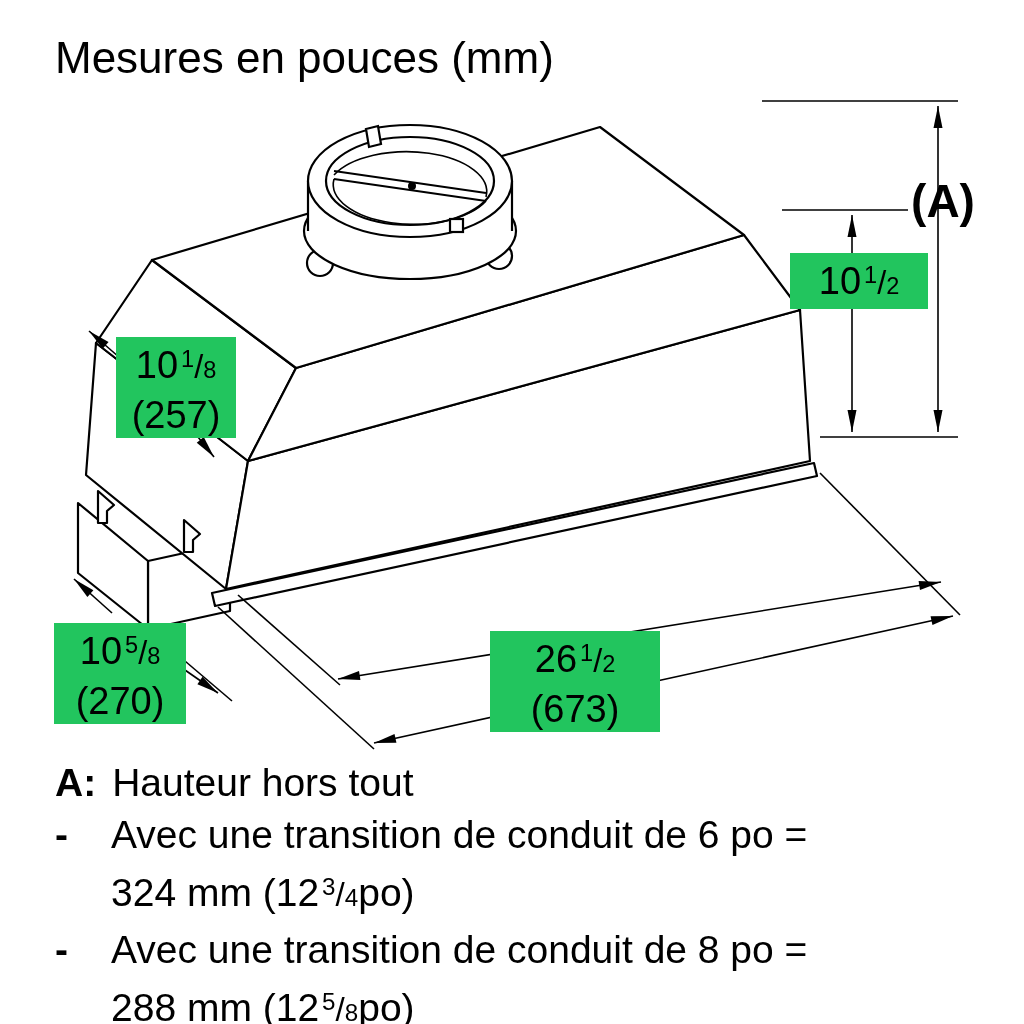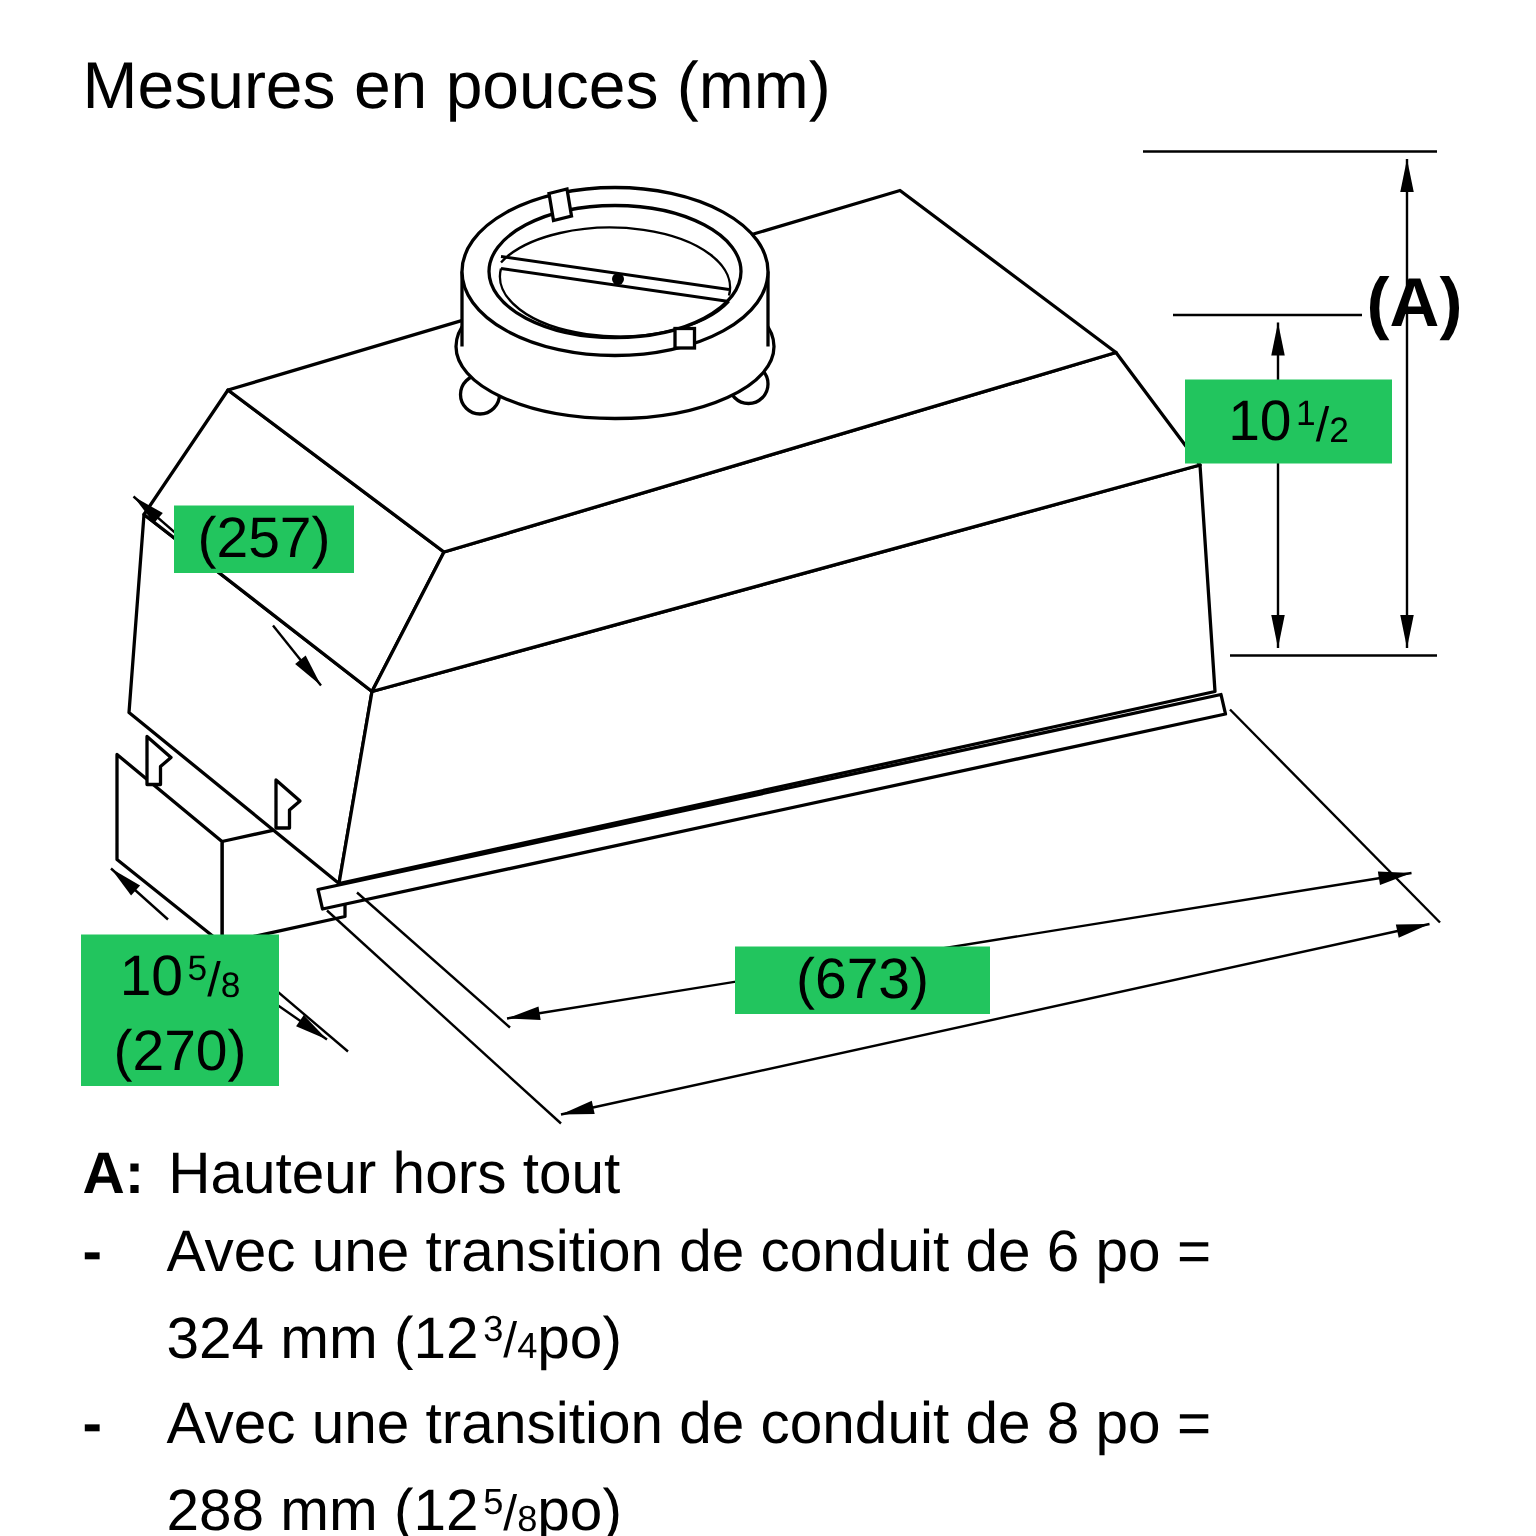--- a/index.html
+++ b/index.html
@@ -78,38 +78,40 @@
       <line x1="820" y1="460" x2="960" y2="602"></line>
       <line x1="218" y1="594" x2="374" y2="736"></line>
       <line x1="338" y1="666" x2="941" y2="569" marker-start="url(#arw)" marker-end="url(#arw)"></line>
       <line x1="374" y1="730" x2="953" y2="603" marker-start="url(#arw)" marker-end="url(#arw)"></line>
     </g>
   </svg>
 
   <div class="title">Mesures en pouces (mm)</div>
 
   <div class="dimlabel" style="left:116px;top:324px;width:116px;">
+    <div><span>10</span><span class="fr"><span class="nu">1</span><span class="sl">/</span><span class="de">8</span></span></div>
     <div>(257)</div>
   </div>
 
   <div class="dimlabel big" style="left:896px;top:166px;width:90px;">(A)</div>
 
   <div class="dimlabel" style="left:790px;top:240px;width:134px;">
     <div><span>10</span><span class="fr"><span class="nu">1</span><span class="sl">/</span><span class="de">2</span></span></div>
   </div>
 
   <div class="dimlabel" style="left:54px;top:610px;width:128px;">
     <div><span>10</span><span class="fr"><span class="nu">5</span><span class="sl">/</span><span class="de">8</span></span></div>
     <div>(270)</div>
   </div>
 
   <div class="dimlabel" style="left:618px;top:498px;width:166px;">
   </div>
 
   <div class="dimlabel" style="left:490px;top:618px;width:166px;">
+    <div><span>26</span><span class="fr"><span class="nu">1</span><span class="sl">/</span><span class="de">2</span></span></div>
     <div>(673)</div>
   </div>
 
   <div class="notes">
     <div class="nrow">
       <span class="nbold">A:</span>
       <span class="atext">Hauteur hors tout</span>
     </div>
     <div class="nrow">
       <span class="ndash">-</span>

